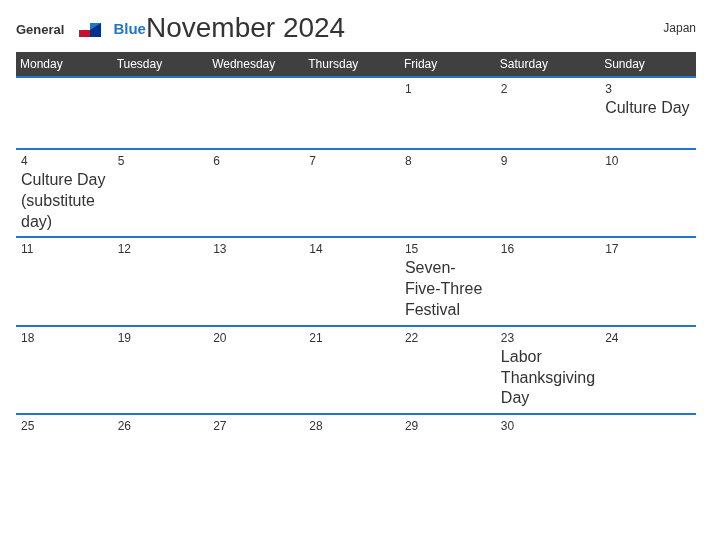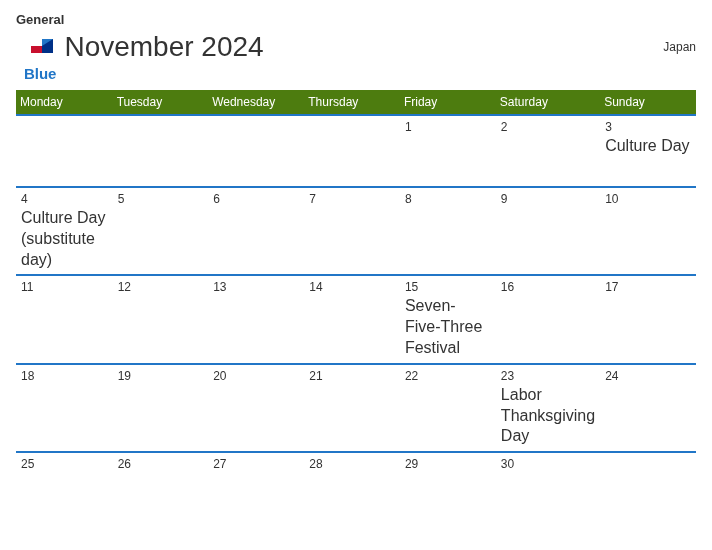--- a/index.html
+++ b/index.html
@@ -17,23 +17,22 @@
       padding: 12px 16px 12px 16px;
     }
     .header {
       display: flex;
       align-items: center;
       justify-content: space-between;
       margin-bottom: 8px;
     }
     .logo {
       display: flex;
-      align-items: center;
+      align-items: flex-end;
       gap: 12px;
-      flex-direction: column;
     }
     .logo-text-general {
       font-size: 13px;
       font-weight: bold;
       color: #333;
     }
     .logo-text-blue {
       font-size: 15px;
       font-weight: bold;
       color: #2176c7;
@@ -56,21 +55,21 @@
       font-size: 12px;
       color: #333;
       min-width: 60px;
       text-align: right;
     }
     .calendar {
       width: 100%;
       border-collapse: collapse;
     }
     .calendar thead tr {
-      background: #4d7c0f;
+      background: #404040;
       margin-left: 17px;
     }
     .calendar thead th {
       color: #fff;
       font-size: 12px;
       font-weight: normal;
       padding: 5px 4px;
       text-align: left;
       border: none;
     }

